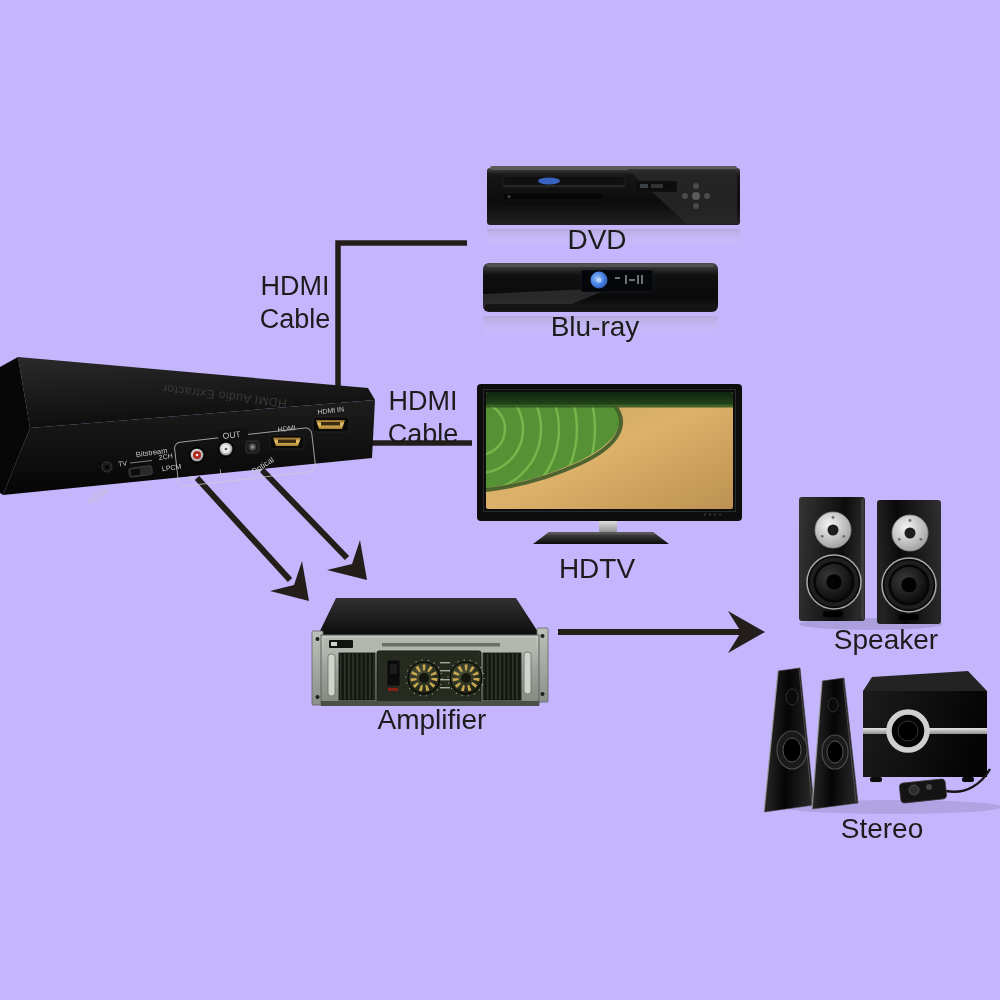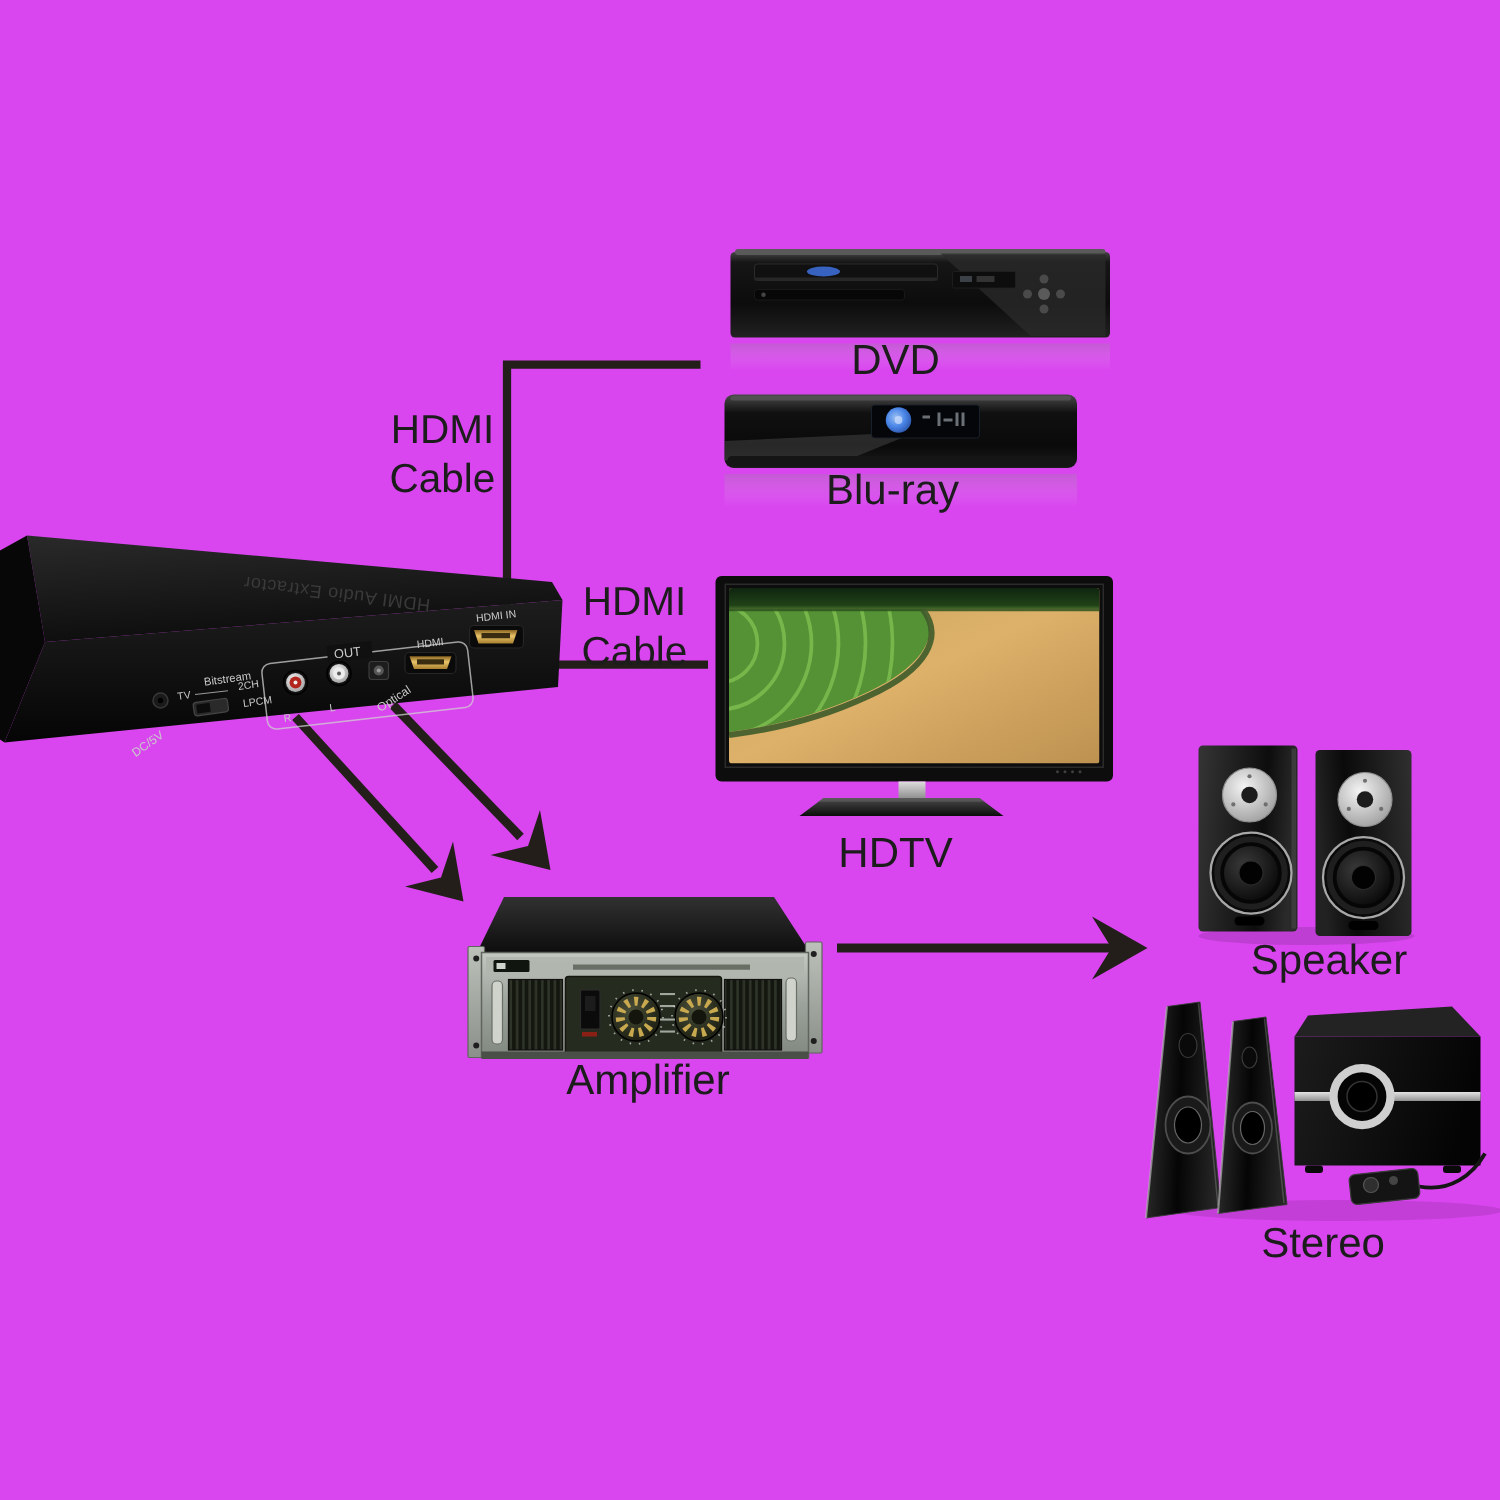--- a/index.html
+++ b/index.html
@@ -1,17 +1,17 @@
 <!DOCTYPE html>
 <html><head>
 <meta charset="utf-8">
 <style>
   html,body{margin:0;padding:0;background:#ffffff;}
   .canvas{
-    position:relative;width:1000px;height:1000px;background:#d946ef;overflow:hidden;
+    position:relative;width:1000px;height:1000px;background:#c4b5fd;overflow:hidden;
     font-family:"Liberation Sans",sans-serif;
   }
   svg{display:block;}
   text{font-family:"Liberation Sans",sans-serif;}
   .device-label{font-size:28px;fill:#1c1c1c;}
   .cable-label{font-size:27px;fill:#1c1c1c;}
   .port-label{fill:#c9c9c9;}
 </style>
 </head>
 <body>

